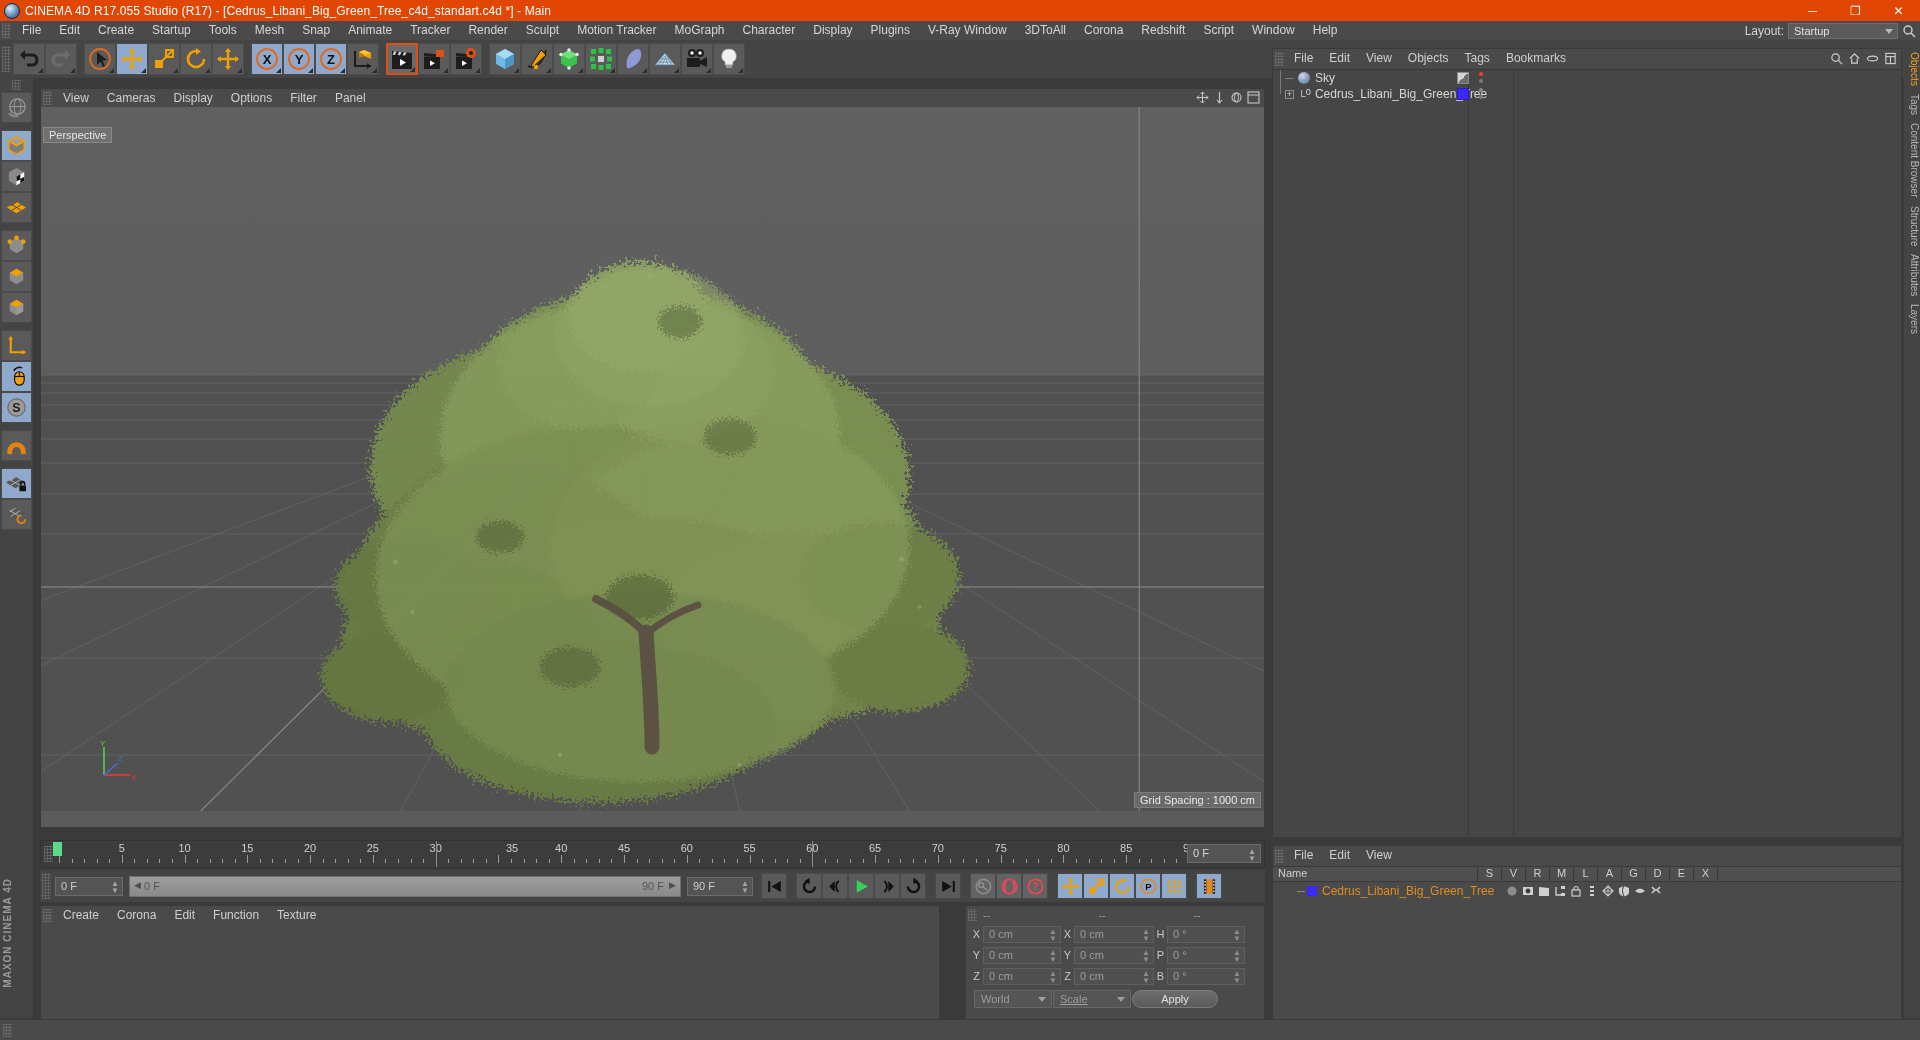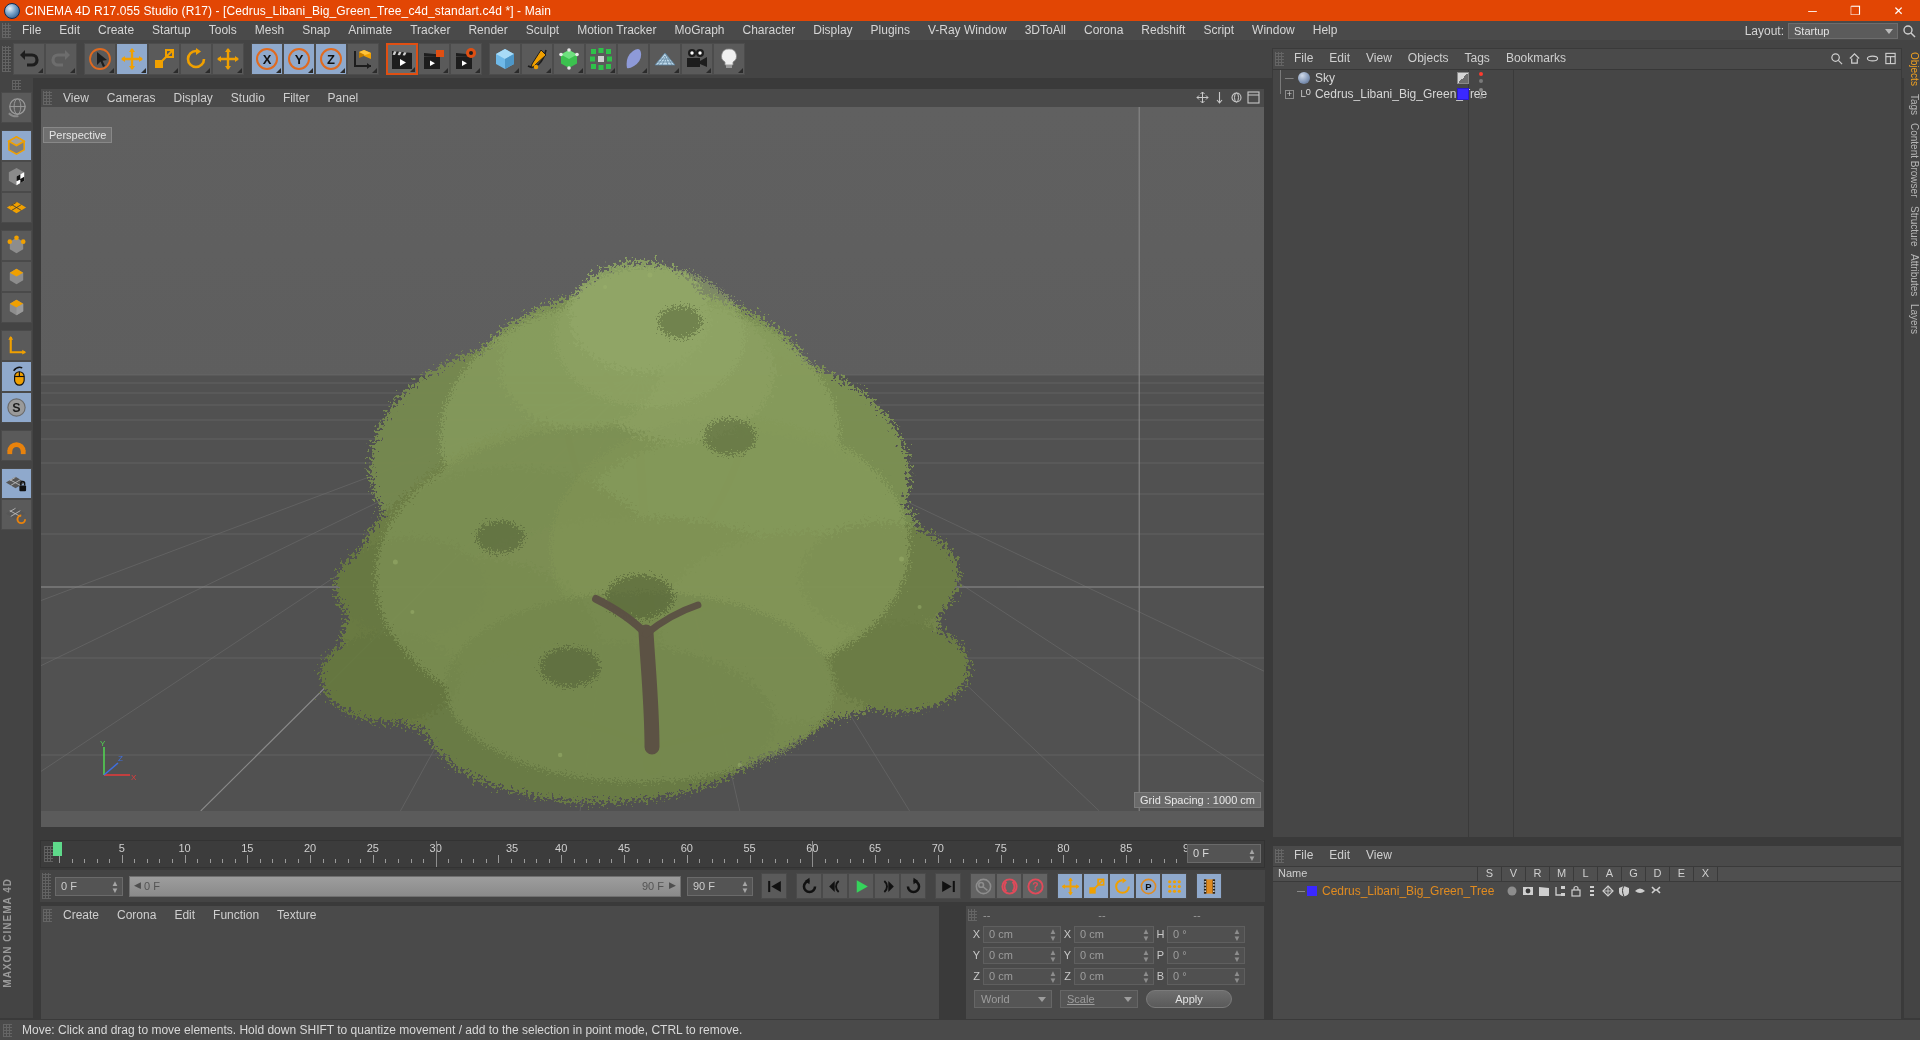--- a/index.html
+++ b/index.html
@@ -514,21 +514,21 @@
   <div id="maxonlogo">MAXON CINEMA 4D</div>
 </div>
 
 <div id="vpwrap">
   <div id="vpmenu">
     <div class="grip" style="height:14px;"></div>
     <div id="vp-menu-items" style="display:flex;">
         <div class="mi">View</div>
         <div class="mi">Cameras</div>
         <div class="mi">Display</div>
-        <div class="mi">Studio</div>
+        <div class="mi">Options</div>
         <div class="mi">Filter</div>
         <div class="mi">Panel</div>
       </div>
     <div class="vicons">
       <svg width="13" height="13" viewBox="0 0 13 13">
         <path d="M6.5 1v11M1 6.5h11M6.5 1l-2 2M6.5 1l2 2M6.5 12l-2-2M6.5 12l2-2M1 6.5l2-2M1 6.5l2 2M12 6.5l-2-2M12 6.5l-2 2" stroke="#c9c9c9" stroke-width="1" fill="none"></path>
       </svg>
       <svg width="13" height="13" viewBox="0 0 13 13">
         <path d="M6.5 1v11M4 9l2.5 3L9 9" stroke="#c9c9c9" stroke-width="1.1" fill="none"></path>
       </svg>
@@ -1003,21 +1003,21 @@
       </div>
       <div class="crow">
         <span class="clab">Z</span>
         <div class="cfield" style="width:78px;"><span>0 cm</span><span class="sp">▲<br>▼</span></div>
         <span class="clab">Z</span>
         <div class="cfield" style="width:80px;"><span>0 cm</span><span class="sp">▲<br>▼</span></div>
         <span class="clab">B</span>
         <div class="cfield" style="width:78px;"><span>0 °</span><span class="sp">▲<br>▼</span></div>
       </div>
     </div>
-  <div style="display:flex;align-items:center;gap:8px;margin:4px 0 0 8px;">
+  <div style="display:flex;align-items:center;gap:1px;margin:4px 0 0 8px;">
     <div class="cdrop" style="width:78px;">
       <span>World</span>
       <span class="ar"></span>
     </div>
     <div class="cdrop" style="width:78px;text-decoration:underline;">
       <span>Scale</span>
       <span class="ar"></span>
     </div>
     <div id="applybtn" style="width:86px;">Apply</div>
   </div>
@@ -1178,14 +1178,13 @@
       <div class="dtab">Tags</div>
       <div class="dtab">Content Browser</div>
       <div class="dtab">Structure</div>
       <div class="dtab">Attributes</div>
       <div class="dtab">Layers</div>
     </div>
 </div>
 
 <div id="statusbar">
   <div class="grip" style="height:13px;margin-left:3px;"></div>
-  <div class="txt">Move: Click and drag to move elements. Hold down SHIFT to quantize movement / add to the selection in point mode, CTRL to remove.</div>
 </div>
 
 </body></html>

